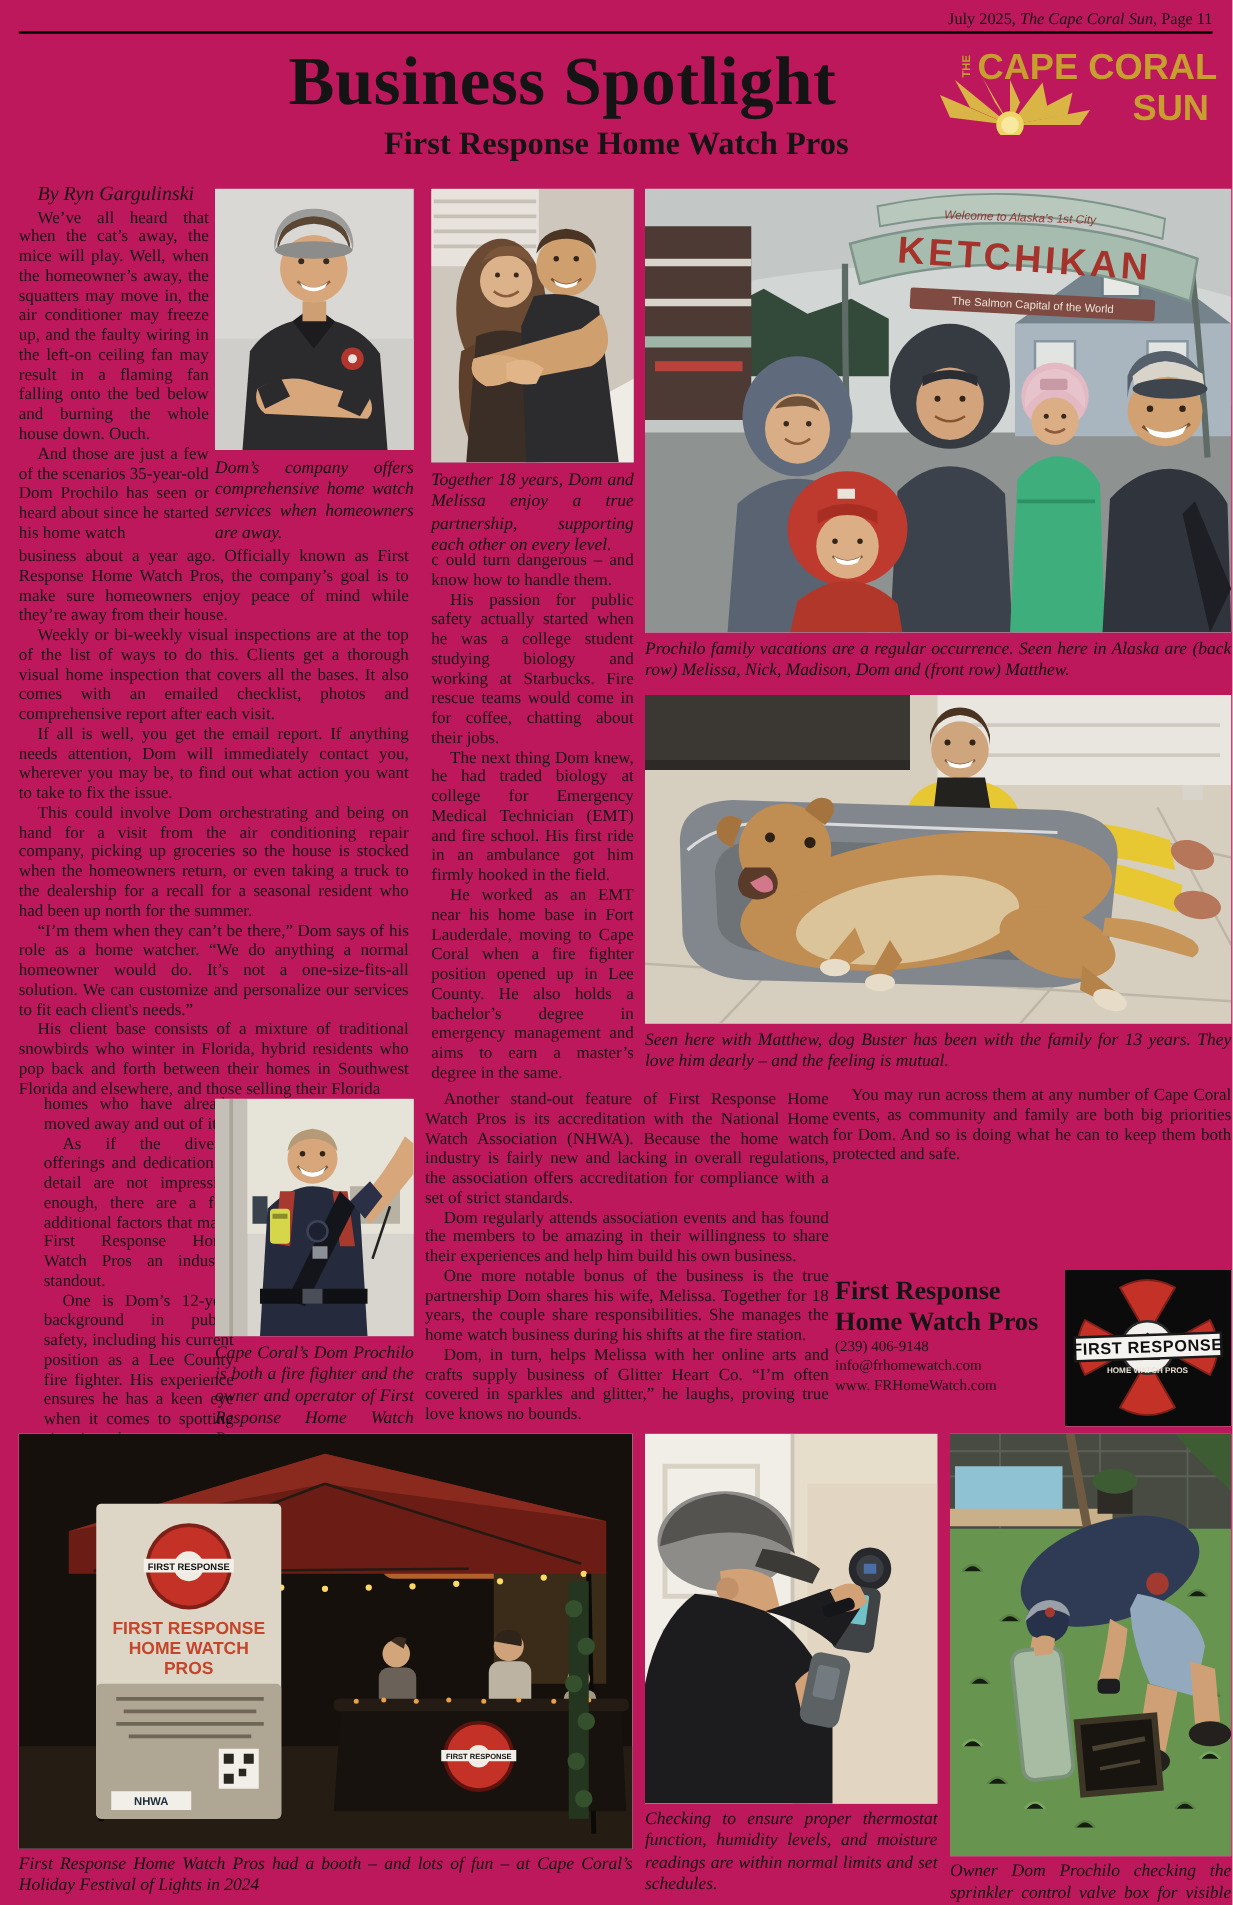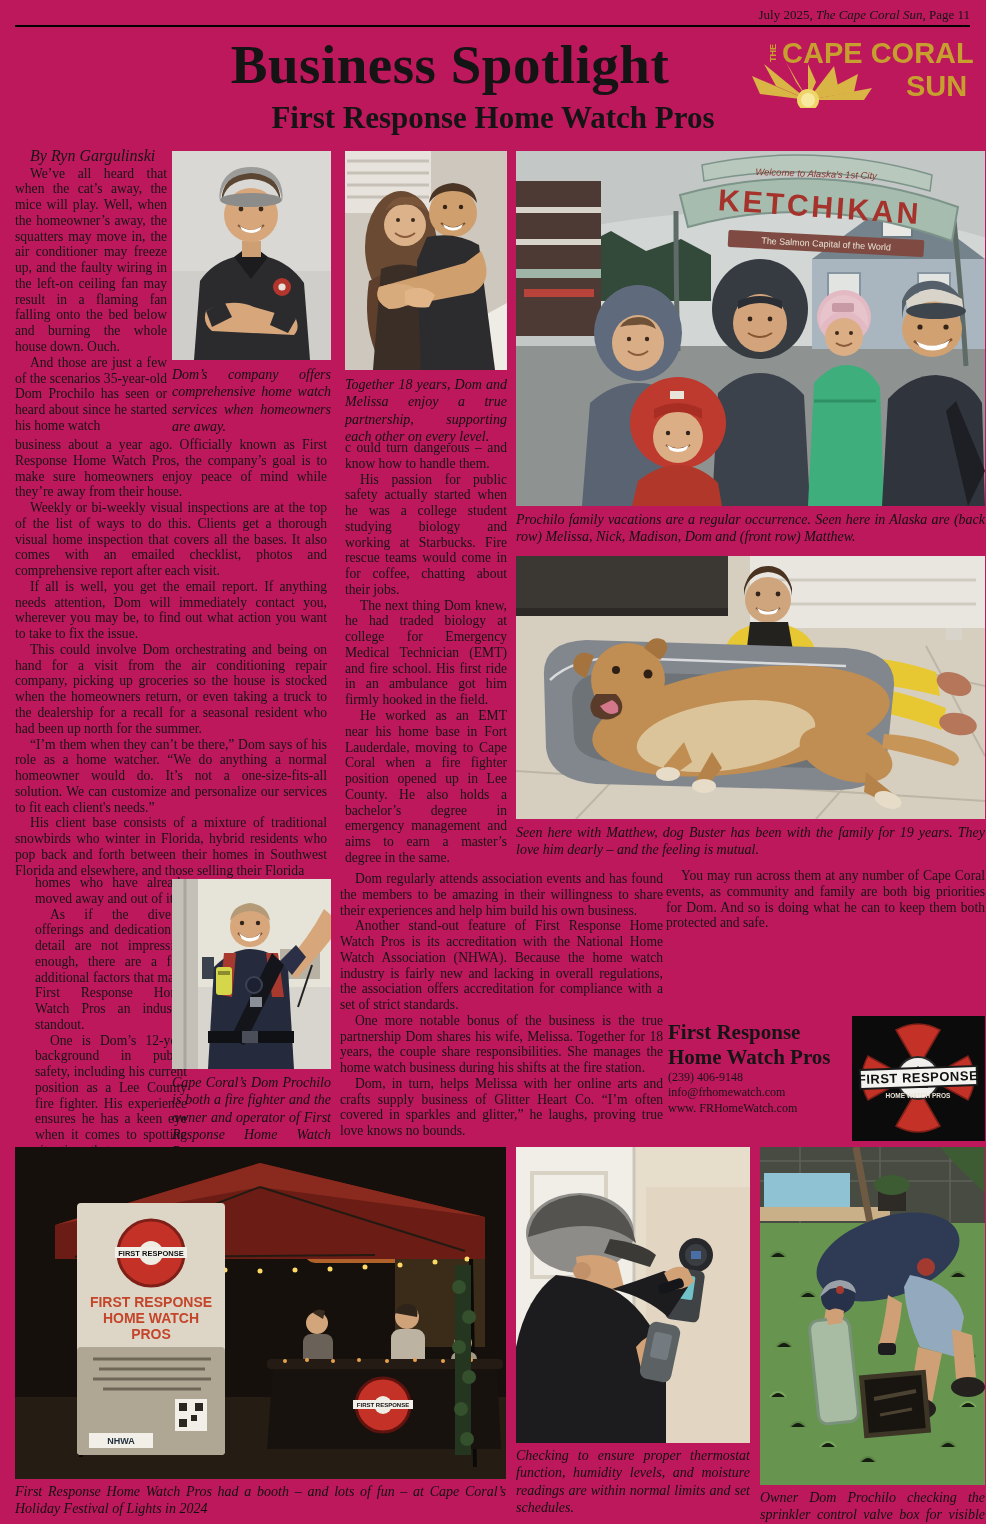--- a/index.html
+++ b/index.html
@@ -3,21 +3,21 @@
 <meta charset="utf-8">
 <style>
   html,body{margin:0;padding:0;background:#ffffff;}
   .page{position:relative;width:986px;height:1524px;background:#be185d;overflow:hidden;
         font-family:"Liberation Serif",serif;color:#141414;}
   .abs{position:absolute;}
   .masthead{font-size:13px;text-align:right;}
   .masthead .it{font-style:italic;}
   .rule{background:#000;height:2px;}
   .title{font-size:55px;font-weight:bold;text-align:center;letter-spacing:0.5px;white-space:nowrap;}
-  .subtitle{font-size:31px;font-weight:bold;text-align:center;white-space:nowrap;}
+  .subtitle{font-size:26px;font-weight:bold;text-align:center;white-space:nowrap;}
   .body-text{font-size:13.6px;line-height:1.16;text-align:justify;}
   .body-text p{margin:0;text-indent:15px;}
   .body-text p.noind{text-indent:0;}
   .byline{font-style:italic;font-size:16px;margin:0 0 1px 0;text-indent:0;}
   .caption{font-style:italic;font-size:14px;line-height:1.24;text-align:justify;color:#101010;}
   .photo{overflow:hidden;background:#bbb;}
   .photo svg{display:block;width:100%;height:100%;}
   .contact-name{font-size:21px;font-weight:bold;line-height:1.2;}
   .contact-line{font-size:12px;line-height:1.26;}
 </style>
@@ -252,21 +252,21 @@
       <path d="M168,186 L148,210 Q144,220 154,222 L176,206 Z" fill="#c08d52"></path>
       <ellipse cx="152" cy="218" rx="12" ry="7" fill="#e7dcc8"></ellipse>
       <path d="M196,196 L180,224 Q178,234 188,234 L206,212 Z" fill="#b5834a"></path>
       <ellipse cx="188" cy="230" rx="12" ry="7" fill="#e7dcc8"></ellipse>
       <ellipse cx="330" cy="198" rx="48" ry="26" fill="#c08d52" transform="rotate(18 330 198)"></ellipse>
       <path d="M350,216 L380,240 Q390,248 380,252 L348,236 Z" fill="#b5834a"></path>
       <ellipse cx="372" cy="244" rx="14" ry="8" fill="#e7dcc8" transform="rotate(20 372 244)"></ellipse>
       <path d="M368,178 Q410,180 438,196 Q448,204 438,210 Q404,200 366,192 Z" fill="#c89558"></path>
     </svg>
   </div>
-  <div class="abs caption" style="left:516px;top:824px;width:469px;">Seen here with Matthew, dog Buster has been with the family for 19 years. They love him dearly – and the feeling is mutual.</div>
+  <div class="abs caption" style="left:516px;top:824px;width:469px;">Seen here with Matthew, dog Buster has been with the family for 13 years. They love him dearly – and the feeling is mutual.</div>
 
   <div class="abs body-text" style="left:15px;top:875px;width:152px;margin-left:20px;">
     <p class="noind">homes who have already moved away and out of it.</p>
     <p>As if the diverse offerings and dedication to detail are not impressive enough, there are a few additional factors that make First Response Home Watch Pros an industry standout.</p>
     <p>One is Dom’s 12-year background in public safety, including his current position as a Lee County fire fighter. His experience ensures he has a keen eye when it comes to spotting situations that</p>
   </div>
 
   <div class="abs photo" style="left:172px;top:879px;width:159px;height:190px;">
     <svg viewBox="0 0 159 190" preserveAspectRatio="none">
       <rect width="159" height="190" fill="#d8d5ce"></rect>
@@ -293,22 +293,22 @@
       <rect x="46" y="92" width="12" height="4" fill="#8a8a2e"></rect>
       <rect x="36" y="152" width="86" height="12" fill="#101114"></rect>
       <rect x="70" y="152" width="16" height="12" fill="#4a4e58"></rect>
       <line x1="126" y1="128" x2="140" y2="86" stroke="#222" stroke-width="2"></line>
       <circle cx="82" cy="106" r="8" fill="#1c2030" stroke="#3c4254" stroke-width="2"></circle>
     </svg>
   </div>
   <div class="abs caption" style="left:172px;top:1074px;width:159px;">Cape Coral’s Dom Prochilo is both a fire fighter and the owner and operator of First Response Home Watch Pros.</div>
 
   <div class="abs body-text" style="left:340px;top:871px;width:323px;">
+    <p>Another stand-out feature of First Response Home Watch Pros is its accreditation with the National Home Watch Association (NHWA). Because the home watch industry is fairly new and lacking in overall regulations, the association offers accreditation for compliance with a set of strict standards.</p>
     <p>Dom regularly attends association events and has found the members to be amazing in their willingness to share their experiences and help him build his own business.</p>
-    <p>Another stand-out feature of First Response Home Watch Pros is its accreditation with the National Home Watch Association (NHWA). Because the home watch industry is fairly new and lacking in overall regulations, the association offers accreditation for compliance with a set of strict standards.</p>
     <p>One more notable bonus of the business is the true partnership Dom shares his wife, Melissa. Together for 18 years, the couple share responsibilities. She manages the home watch business during his shifts at the fire station.</p>
     <p>Dom, in turn, helps Melissa with her online arts and crafts supply business of Glitter Heart Co. “I’m often covered in sparkles and glitter,” he laughs, proving true love knows no bounds.</p>
   </div>
 
   <div class="abs body-text" style="left:666px;top:868px;width:319px;">
     <p>You may run across them at any number of Cape Coral events, as community and family are both big priorities for Dom. And so is doing what he can to keep them both protected and safe.</p>
   </div>
 
   <div class="abs" style="left:668px;top:1020px;width:180px;">
     <div class="contact-name">First Response</div>

